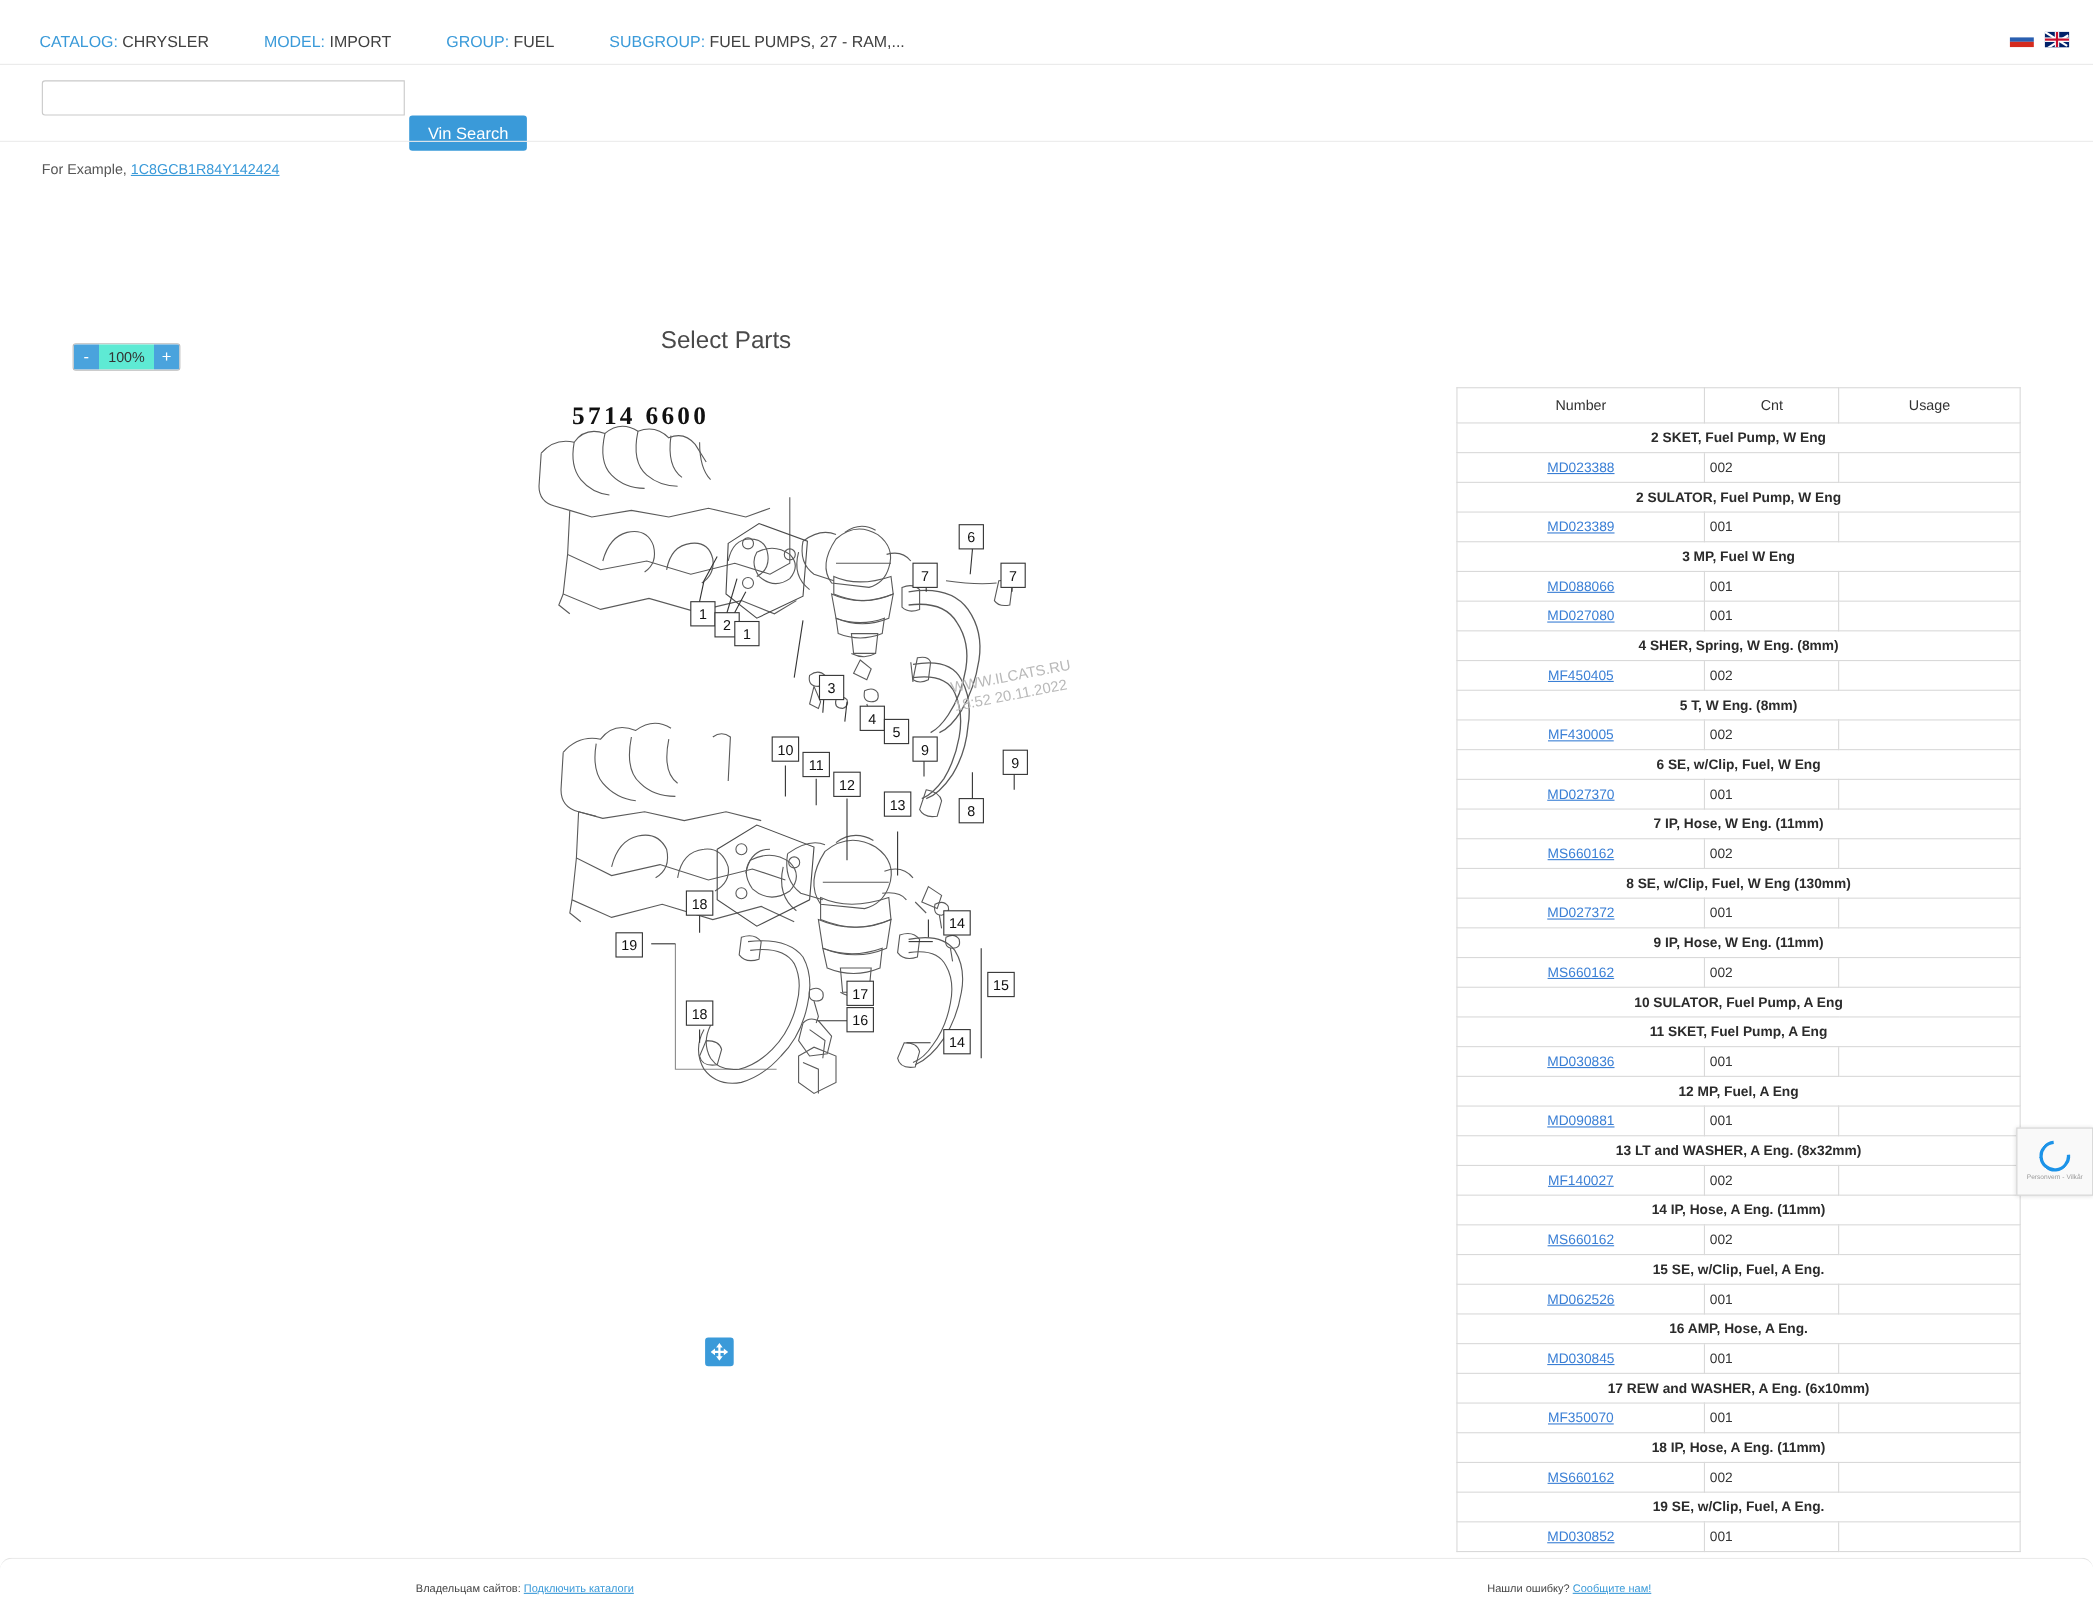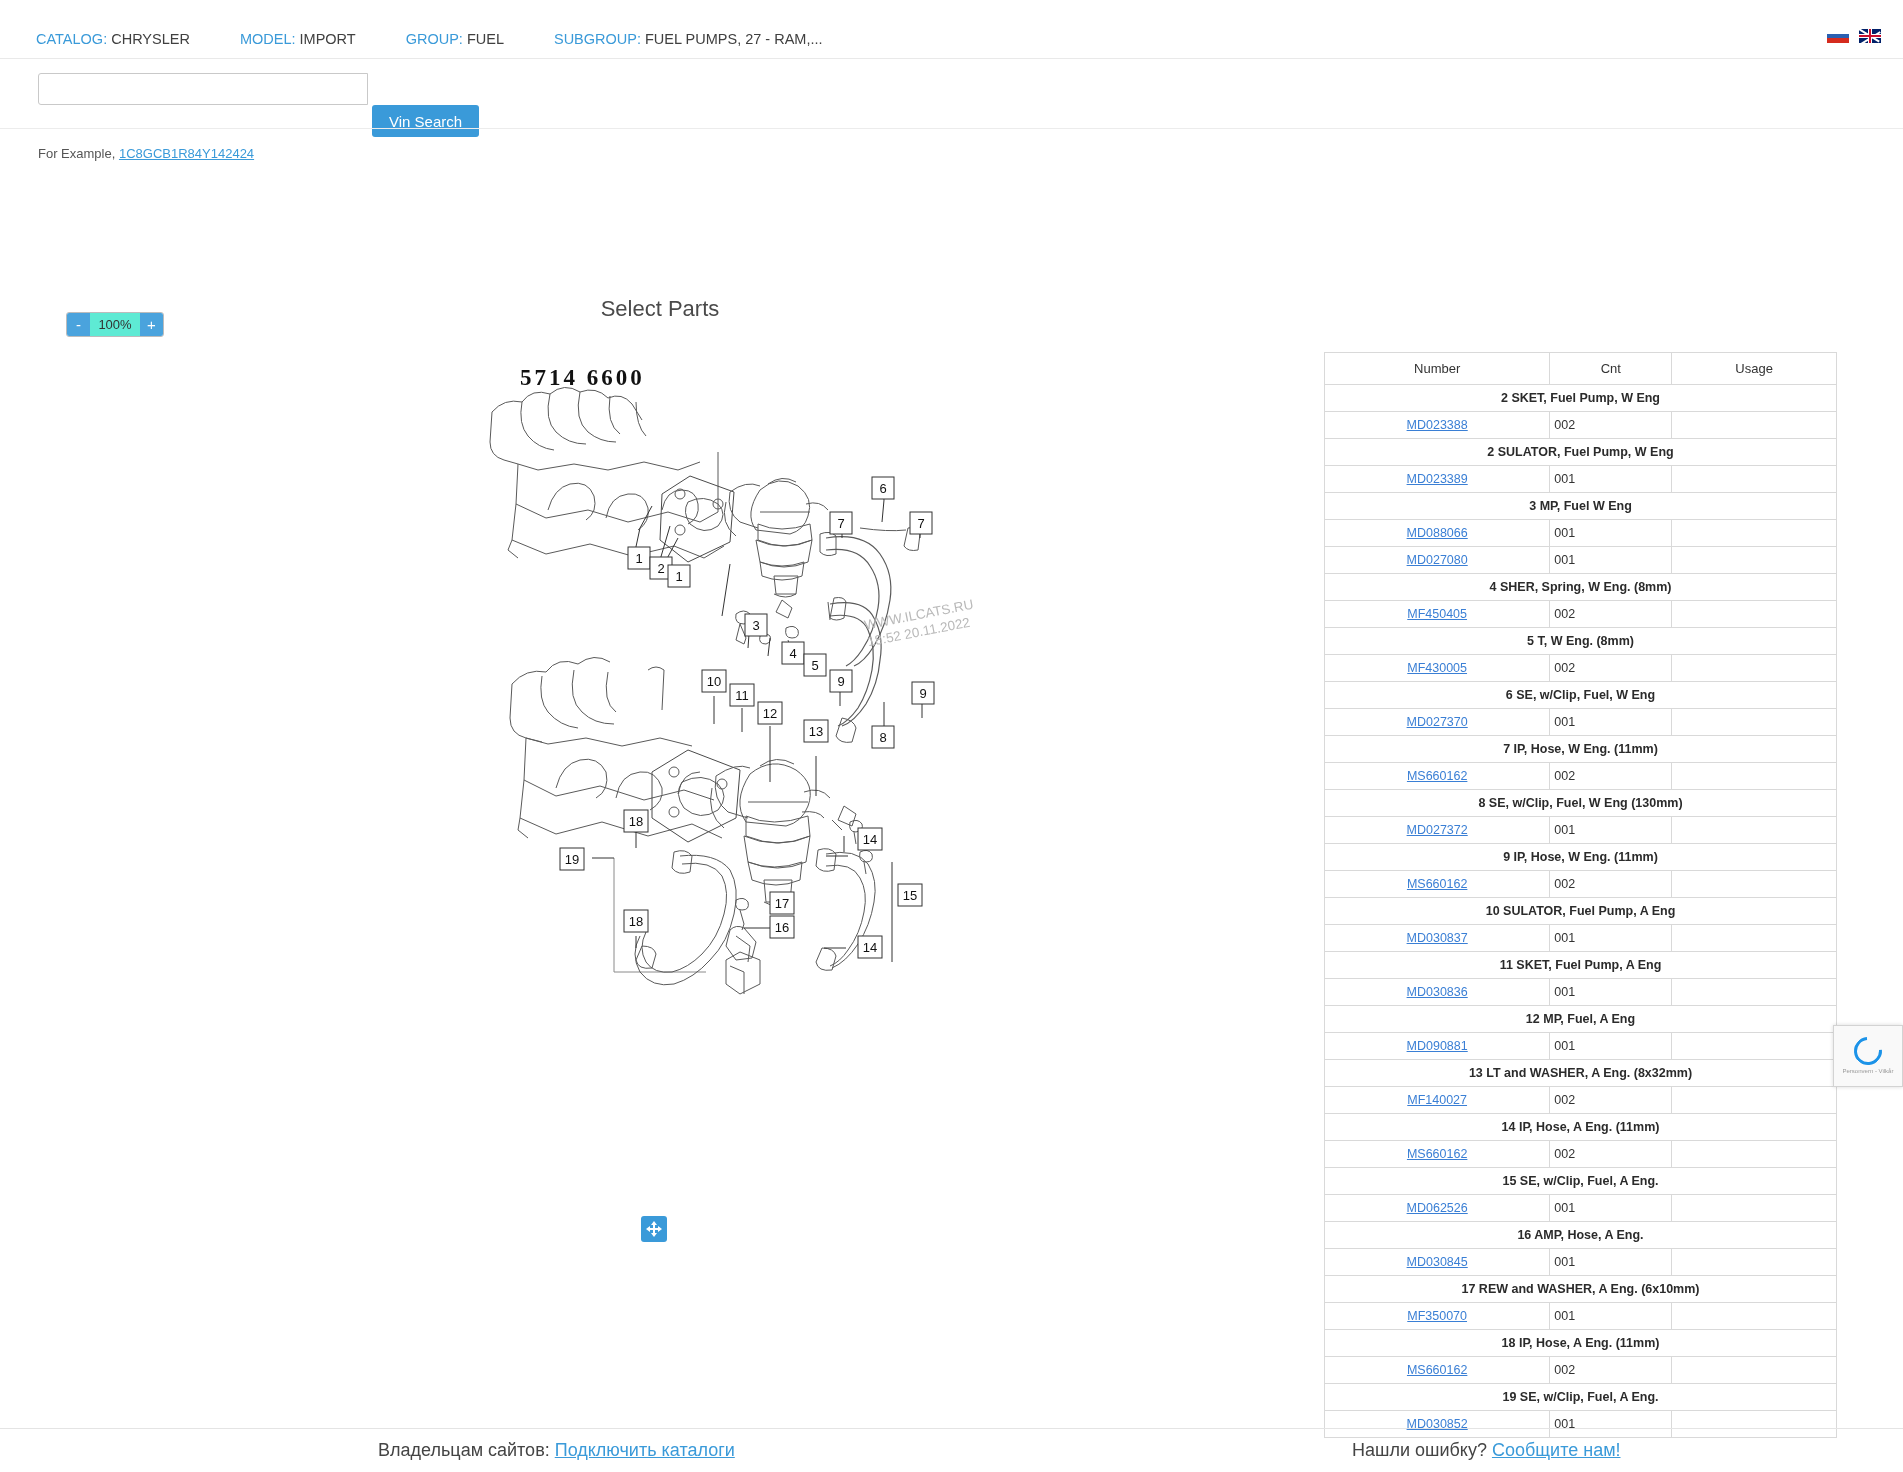--- a/index.html
+++ b/index.html
@@ -173,23 +173,23 @@
   .recaptcha .rc-icon {
     width: 28px; height: 28px; border-radius: 50%;
     border: 3px solid #1c93e8; border-top-color: transparent;
     transform: rotate(40deg); margin-bottom: 3px;
   }
   .recaptcha .rc-txt { text-align: center; line-height: 1.3; }
 
   
   .footer {
     position: absolute; bottom: 0; left: 0; width: 100%;
-    height: 44px; border-top: 1px solid #e4e4e4;
+    height: 56px; border-top: 1px solid #e4e4e4;
     display: flex; align-items: center;
-    font-size: 18px; color: #444;
+    font-size: 10px; color: #444; border-radius: 11px;
   }
   .footer .left { position: absolute; left: 378px; }
   .footer .right { position: absolute; left: 1352px; }
   .footer a { color: #3a9ad9; text-decoration: underline; }
 
   .sep-line { position:absolute; left:0; top:128px; width:100%; height:1px; background:#ececec; }
 </style>
 </head>
 <body>
 
@@ -545,25 +545,20 @@
           <td colspan="3">9 IP, Hose, W Eng. (11mm)</td>
         </tr>
         <tr>
           <td class="part-num"><a href="#">MS660162</a></td>
           <td class="part-cnt">002</td>
           <td class="part-use"></td>
         </tr>
         <tr class="grp-row">
           <td colspan="3">10 SULATOR, Fuel Pump, A Eng</td>
         </tr>
-        <tr>
-          <td class="part-num"><a href="#">MD030837</a></td>
-          <td class="part-cnt">001</td>
-          <td class="part-use"></td>
-        </tr>
         <tr class="grp-row">
           <td colspan="3">11 SKET, Fuel Pump, A Eng</td>
         </tr>
         <tr>
           <td class="part-num"><a href="#">MD030836</a></td>
           <td class="part-cnt">001</td>
           <td class="part-use"></td>
         </tr>
         <tr class="grp-row">
           <td colspan="3">12 MP, Fuel, A Eng</td>

